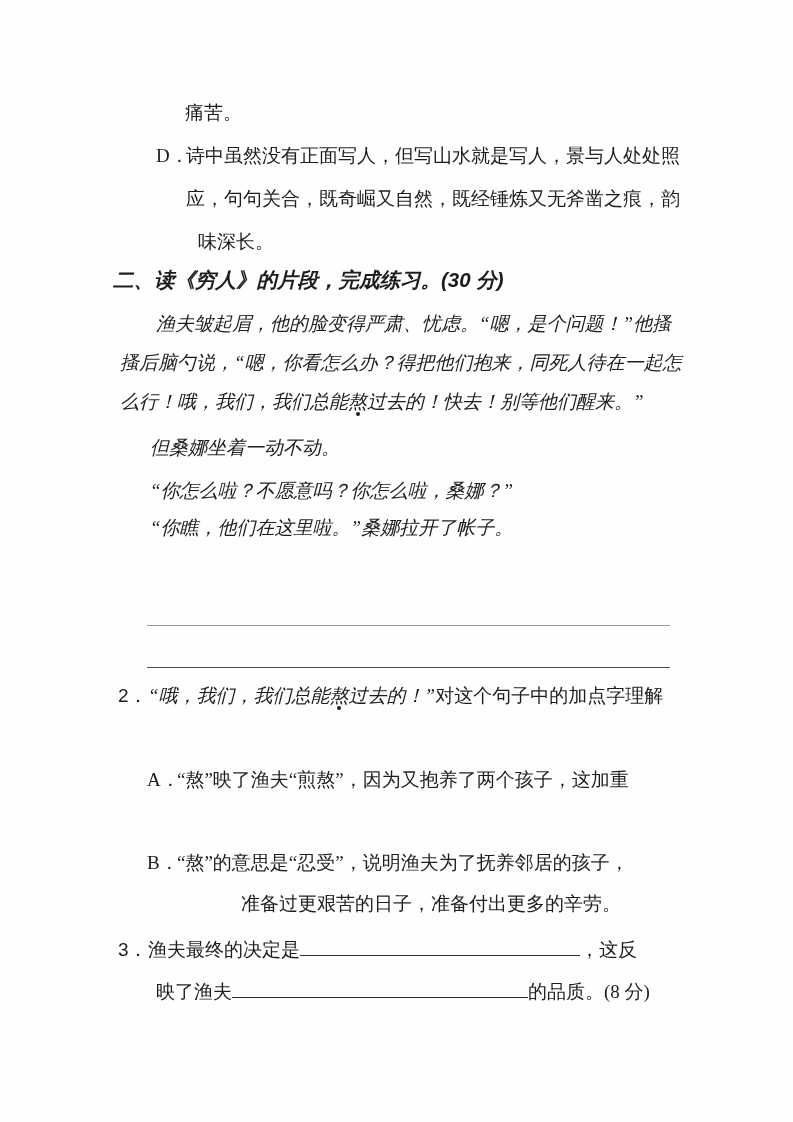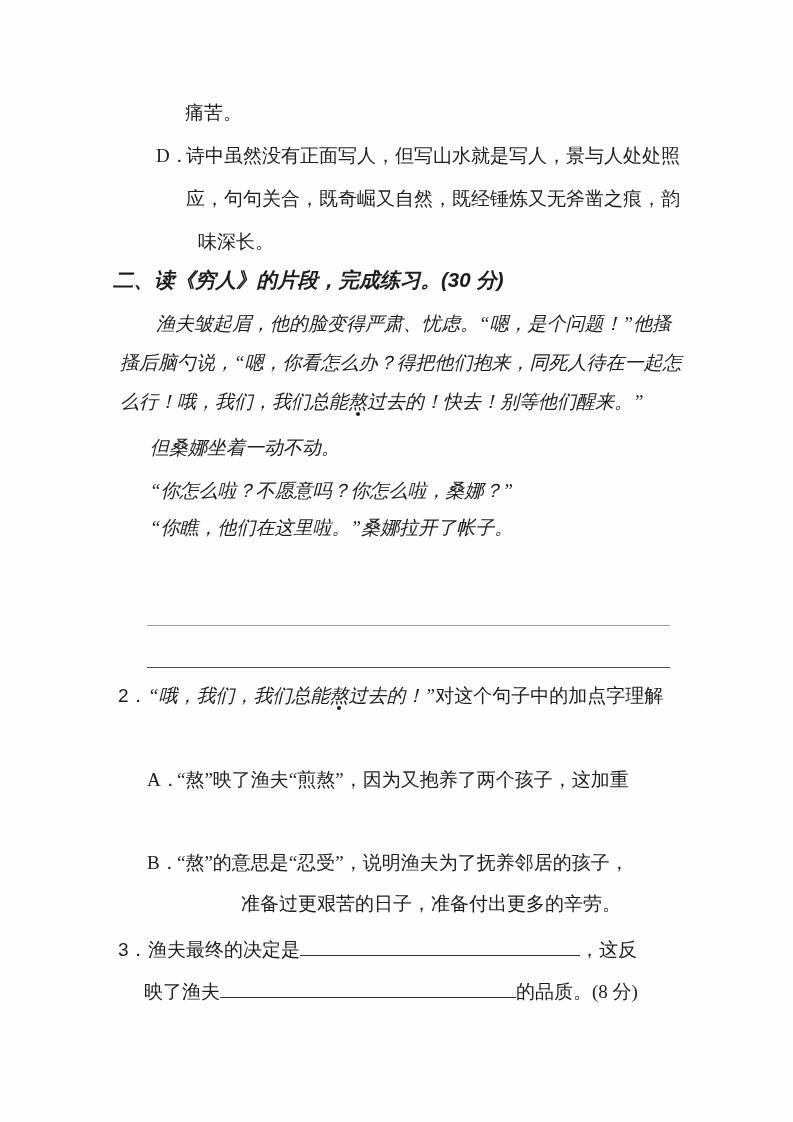--- a/index.html
+++ b/index.html
@@ -99,17 +99,17 @@
   </div>
 
   <div class="line" style="left:147px;top:850px;">
     <span class="optletter">B．</span><span>“熬”的意思是“忍受”，说明渔夫为了抚养邻居的孩子，</span>
   </div>
   <div class="line" style="left:193px;top:891px;margin-left:48px;">准备过更艰苦的日子，准备付出更多的辛劳。</div>
 
   <div class="line" style="left:118px;top:937px;">
     <span class="num">3．</span><span>渔夫最终的决定是</span><span class="fill fill-a"></span><span>，这反</span>
   </div>
-  <div class="line" style="left:144px;top:979px;">
+  <div class="line" style="left:156px;top:979px;">
     <span>映了渔夫</span><span class="fill fill-b"></span><span>的品质。(8 分)</span>
   </div>
 
 </div>
 
 </body></html>

